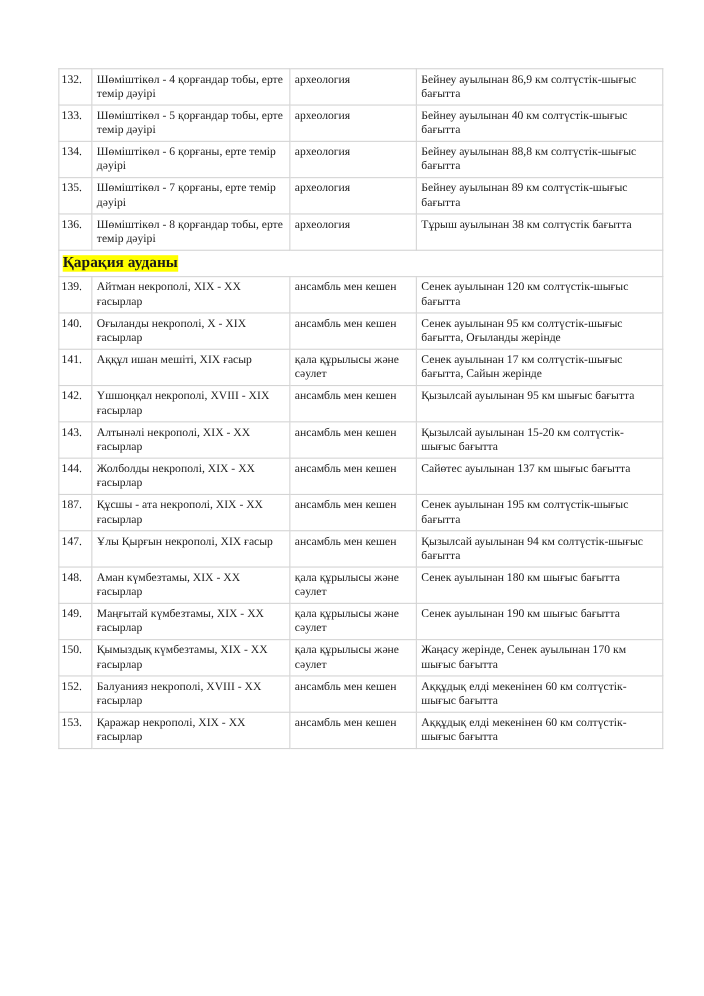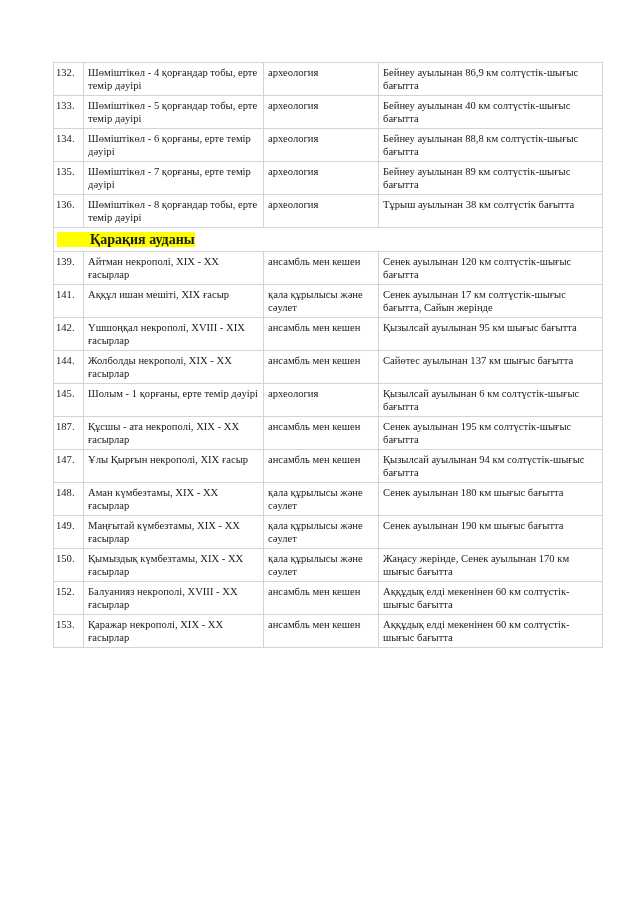--- a/index.html
+++ b/index.html
@@ -52,54 +52,60 @@
       <tr class="item-row">
     <td class="num">136.</td>
     <td>Шөміштікөл - 8 қорғандар тобы, ерте темір дәуірі</td>
     <td>археология</td>
     <td>Тұрыш ауылынан 38 км солтүстік бағытта</td>
   </tr>
     </tbody>
   <tbody>
     <tr class="section-row">
       <td colspan="4">
-        <span class="section-title" style="background: rgb(255, 255, 0); padding-left: 33px;">Қарақия ауданы</span>
+        <span class="section-title" style="background: rgb(255, 255, 0);">Қарақия ауданы</span>
       </td>
     </tr>
   </tbody>
   <tbody id="tbody-after">
       <tr class="item-row">
     <td class="num">139.</td>
     <td>Айтман некрополі, XIX - XX ғасырлар</td>
     <td>ансамбль мен кешен</td>
     <td>Сенек ауылынан 120 км солтүстік-шығыс бағытта</td>
+  </tr>
+      <tr class="item-row">
+    <td class="num">140.</td>
+    <td>Оғыланды некрополі, X - XIX ғасырлар</td>
+    <td>ансамбль мен кешен</td>
+    <td>Сенек ауылынан 95 км солтүстік-шығыс бағытта, Оғыланды жерінде</td>
   </tr>
       <tr class="item-row">
     <td class="num">141.</td>
     <td>Аққұл ишан мешіті, XIX ғасыр</td>
     <td>қала құрылысы және сәулет</td>
     <td>Сенек ауылынан 17 км солтүстік-шығыс бағытта, Сайын жерінде</td>
   </tr>
       <tr class="item-row">
     <td class="num">142.</td>
     <td>Үшшоңқал некрополі, XVIII - XIX ғасырлар</td>
     <td>ансамбль мен кешен</td>
     <td>Қызылсай ауылынан 95 км шығыс бағытта</td>
   </tr>
       <tr class="item-row">
+    <td class="num">143.</td>
+    <td>Алтынәлі некрополі, XIX - XX ғасырлар</td>
+    <td>ансамбль мен кешен</td>
+    <td>Қызылсай ауылынан 15-20 км солтүстік-шығыс бағытта</td>
+  </tr>
+      <tr class="item-row">
     <td class="num">144.</td>
     <td>Жолболды некрополі, XIX - XX ғасырлар</td>
     <td>ансамбль мен кешен</td>
     <td>Сайөтес ауылынан 137 км шығыс бағытта</td>
-  </tr>
-      <tr class="item-row">
-    <td class="num">145.</td>
-    <td>Шолым - 1 қорғаны, ерте темір дәуірі</td>
-    <td>археология</td>
-    <td>Қызылсай ауылынан 6 км солтүстік-шығыс бағытта</td>
   </tr>
       <tr class="item-row">
     <td class="num">187.</td>
     <td>Құсшы - ата некрополі, XIX - XX ғасырлар</td>
     <td>ансамбль мен кешен</td>
     <td>Сенек ауылынан 195 км солтүстік-шығыс бағытта</td>
   </tr>
       <tr class="item-row">
     <td class="num">147.</td>
     <td>Ұлы Қырғын некрополі, XIX ғасыр</td>

